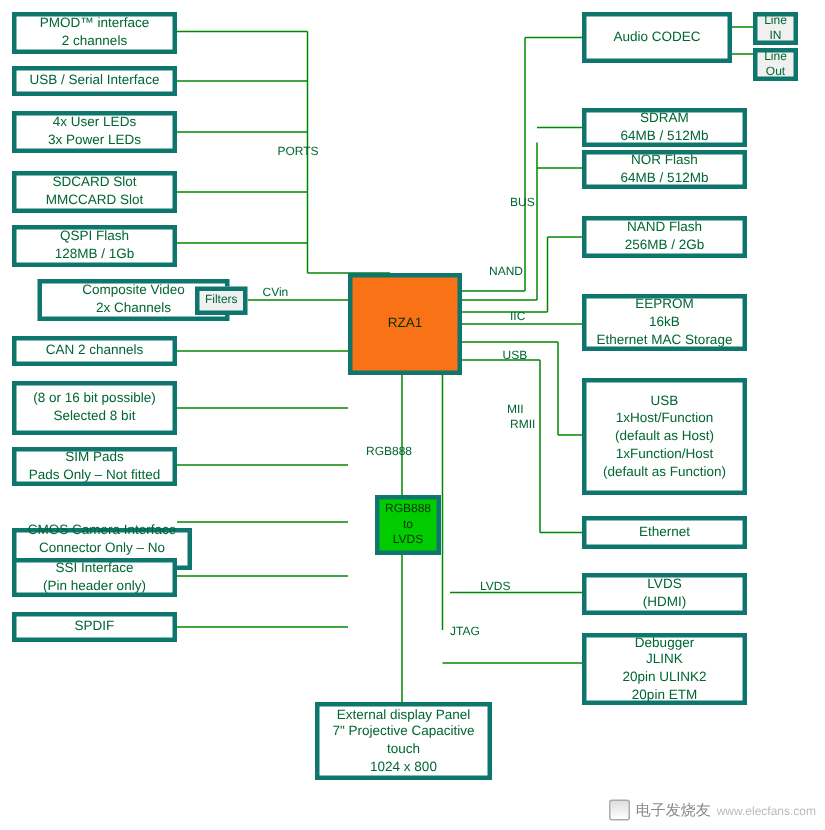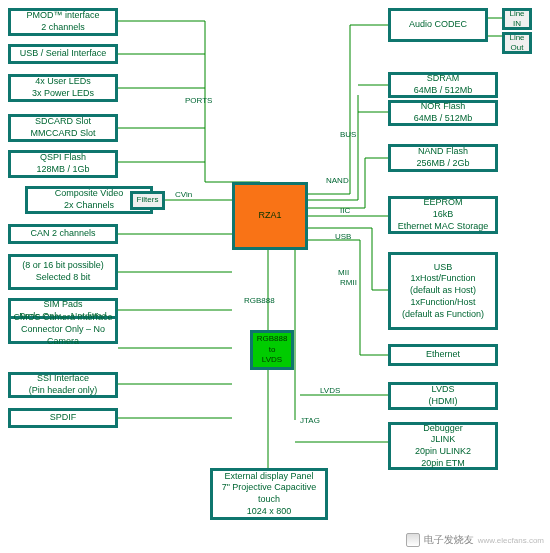--- a/index.html
+++ b/index.html
@@ -107,21 +107,21 @@
   <span>CAN 2 channels</span>
 </div>
 <div class="box" style="left:8px; top:254px; width:110px; height:36px;">
   <span>(8 or 16 bit possible)</span>
   <span>Selected 8 bit</span>
 </div>
 <div class="box" style="left:8px; top:298px; width:110px; height:26px;">
   <span>SIM Pads</span>
   <span>Pads Only – Not fitted</span>
 </div>
-<div class="box" style="left:8px; top:316px; width:110px; height:28px;">
+<div class="box" style="left:8px; top:352px; width:120px; height:28px;">
   <span>CMOS Camera Interface</span>
   <span>Connector Only – No Camera</span>
 </div>
 <div class="box" style="left:8px; top:372px; width:110px; height:26px;">
   <span>SSI Interface</span>
   <span>(Pin header only)</span>
 </div>
 <div class="box" style="left:8px; top:408px; width:110px; height:20px;">
   <span>SPDIF</span>
 </div>

